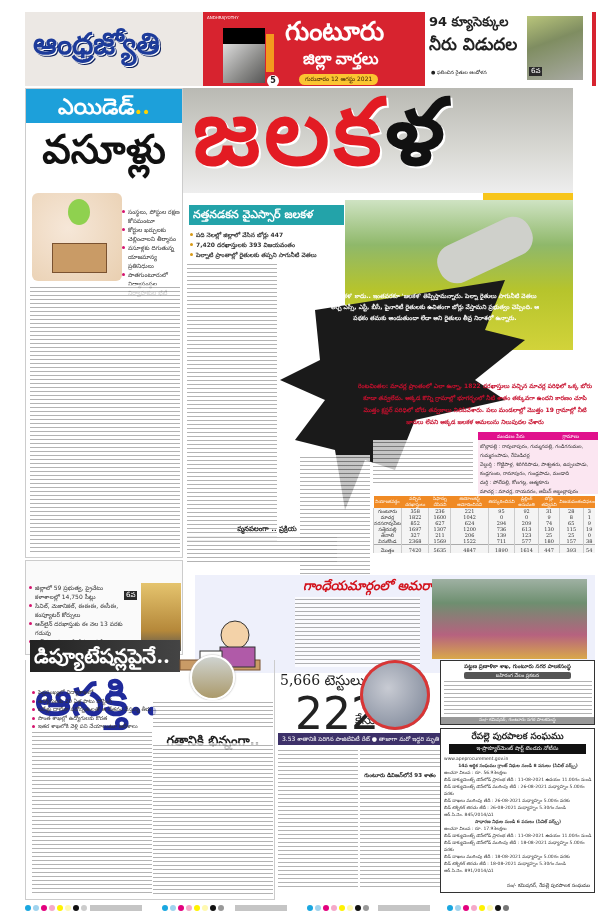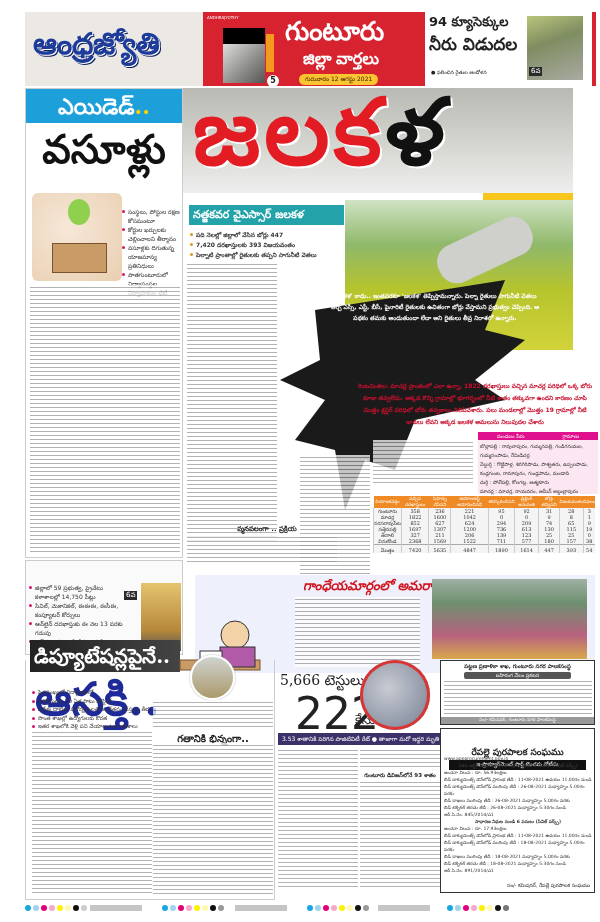--- a/index.html
+++ b/index.html
@@ -12,21 +12,21 @@
 
   
   #mast{left:25px;top:12px;width:178px;height:74px;background:#ece8e4}
   #logo{position:absolute;left:8px;top:14px;font-family:"DejaVu Serif",serif;font-weight:bold;font-size:30px;color:#1d3b9a;text-shadow:1px 1px 0 #fff,2px 2px 0 #0a1e5c}
   #edition{left:203px;top:12px;width:222px;height:74px;background:#d7232f}
   #ed-small{position:absolute;left:4px;top:3px;font-size:4px;color:#fff}
   #ed-img{position:absolute;left:20px;top:16px;width:42px;height:55px;background:linear-gradient(135deg,#ddd,#8a8a88 60%,#555);border-top:16px solid #000}
   #ed-orange{position:absolute;left:63px;top:22px;width:8px;height:38px;background:#f39a1e}
   #ed-num{position:absolute;left:64px;top:63px;width:12px;height:12px;border-radius:50%;background:#fff;font-size:8px;text-align:center;line-height:12px;font-weight:bold}
   #ed-city{position:absolute;left:82px;top:4px;font-size:26px;color:#fff;font-weight:bold;font-family:"DejaVu Serif",serif}
-  #ed-dist{position:absolute;left:100px;top:38px;font-size:16px;color:#fff;font-weight:bold;font-family:Liberation Sans, sans-serif}
+  #ed-dist{position:absolute;left:100px;top:38px;font-size:16px;color:#fff;font-weight:bold;font-family:Liberation Serif, serif}
   #ed-date{position:absolute;left:96px;top:62px;background:#fbc531;border-radius:6px;font-size:6px;padding:1px 6px;color:#3a1a00}
   #teaser{left:425px;top:12px;width:171px;height:74px;background:#fff;border-right:4px solid #d7232f}
   #teaser-h1{position:absolute;left:4px;top:2px;font-size:13px;font-weight:bold}
   #teaser-h2{position:absolute;left:4px;top:22px;font-size:17px;font-weight:bold}
   #teaser-img{position:absolute;left:102px;top:4px;width:56px;height:64px;background:linear-gradient(160deg,#b9c57b,#7f8d61 40%,#a9aaa3)}
   #teaser-sub{position:absolute;left:6px;top:57px;font-size:5px}
   #teaser-pg{position:absolute;left:104px;top:55px;background:#2a2a2a;color:#fff;font-size:7px;padding:0 2px}
 
   
   #aided{left:25px;top:88px;width:158px;height:470px;border:1px solid #ccc}
@@ -87,42 +87,42 @@
   
   #dep{left:25px;top:660px;width:250px;height:240px;border:1px solid #ccc;border-top:none}
   #dep-h{left:30px;top:640px;width:150px;height:32px;background:linear-gradient(90deg,#222,#444);color:#fff;font-size:20px;font-weight:bold;line-height:32px;padding-left:4px;font-family:"DejaVu Serif",serif}
   #dep-h2{left:35px;top:672px;font-size:46px;font-weight:bold;color:#1f2a9a;font-family:"DejaVu Serif",serif}
   #dep-cartoon{left:160px;top:615px;width:110px;height:80px}
   #dep-circle{left:190px;top:655px;width:45px;height:45px;border-radius:50%;background:linear-gradient(#cfd3d0,#ab9a6b);border:2px solid #fff;box-shadow:0 0 2px #999}
   #dep-bul{left:32px;top:688px;width:130px}
   #dep-bul li{font-size:5.5px;line-height:8.5px}
   #dep-body1{left:32px;top:730px;width:120px;height:165px}
   #dep-body2{left:153px;top:700px;width:120px;height:30px}
-  #dep-sub{left:153px;top:733px;width:120px;text-align:center;font-size:10px;font-weight:bold}
+  #dep-sub{left:153px;top:733px;width:120px;text-align:center;font-size:13px;font-weight:bold}
   #dep-body3{left:153px;top:743px;width:120px;height:152px}
 
   
   #cov-num{left:280px;top:672px;font-size:14px;font-family:"DejaVu Serif",serif}
   #cov-big{left:295px;top:688px;font-size:44px;font-family:"DejaVu Sans",sans-serif}
   #cov-kesulu{left:355px;top:712px;font-size:13px;font-family:"DejaVu Serif",serif}
   #virus{left:360px;top:660px;width:70px;height:70px;border-radius:50%;background:radial-gradient(circle at 40% 40%,#c8cbd3,#8b93a3 70%);box-shadow:0 0 0 3px #d93535 inset}
   #cov-bar{left:278px;top:733px;width:162px;height:12px;background:#3d3169;color:#fff;font-size:6px;line-height:12px;padding-left:4px}
   #cov-body1{left:278px;top:748px;width:80px;height:140px}
   #cov-body2{left:360px;top:748px;width:80px;height:20px}
   #cov-sub{left:360px;top:772px;width:80px;font-size:5.5px;font-weight:bold;text-align:center}
   #cov-body3{left:360px;top:780px;width:80px;height:108px}
 
   
   #notice1{left:440px;top:660px;width:155px;height:65px;border:1px solid #333;background:#fff}
   #n1-h{font-size:5.5px;font-weight:bold;text-align:center;margin-top:2px}
   #n1-sub{font-size:5px;background:#555;color:#fff;text-align:center;width:70%;margin:1px auto;border-radius:2px}
   #n1-body{position:absolute;left:3px;top:18px;width:148px;height:38px}
   #n1-foot{position:absolute;left:0;bottom:0;width:100%;height:7px;background:#999;font-size:4.5px;color:#fff;text-align:center}
   #notice2{left:440px;top:728px;width:155px;height:165px;border:1px solid #333;background:#fff}
-  #n2-h{font-size:9px;font-weight:bold;text-align:center;margin-top:18px;font-family:"DejaVu Serif",serif}
+  #n2-h{font-size:9px;font-weight:bold;text-align:center;margin-top:2px;font-family:"DejaVu Serif",serif}
   #n2-sub{font-size:5.5px;background:#111;color:#fff;text-align:center;width:90%;margin:1px auto;padding:1px}
   #n2-body{position:absolute;left:3px;top:26px;width:148px;font-size:4.5px;line-height:7px;color:#333}
   #n2-sign{position:absolute;right:4px;bottom:3px;font-size:5px;text-align:right}
 
   
   .reg{display:flex;gap:2px;position:absolute;top:905px}
   .reg span{width:6px;height:6px;border-radius:50%}
   .greybar{position:absolute;top:905px;height:6px;background:#c5c5c5}
 </style>
 </head>
@@ -175,21 +175,21 @@
   <div id="poly-img"></div>
 </div>
 
 <div id="jala" class="abs">
   <div id="jala-title"><b>జలక</b><span>ళ</span></div>
 </div>
 <div id="jala-bar" class="abs"></div>
 <div id="jala-photo" class="abs">
     <div id="pipe"></div>
   </div>
-<div id="sub-h" class="abs">నత్జకవర వైఎస్సార్ జలకళ</div>
+<div id="sub-h" class="abs">నత్తనడకన వైఎస్సార్ జలకళ</div>
 <ul id="sub-bul" class="abs bul">
   <li>పది నెలల్లో జిల్లాలో వేసిన బోర్లు 447</li>
   <li>7,420 దరఖాస్తులకు 393 విజయవంతం</li>
   <li>పెల్నాటి ప్రాంతాల్లో రైతులకు తప్పని సాగునీటి వెతలు</li>
 </ul>
 <div id="jala-body1" class="abs txtlines"></div>
 <svg id="splash" class="abs" viewBox="0 0 330 250">
   <path d="M40 40 L230 10 L210 60 L250 70 L200 110 L230 130 L140 150 L120 200 L90 190 L70 240 L60 180 L20 170 L50 130 L5 110 L45 90 Z" fill="#1a1a1a"></path>
 </svg>
 <div id="splash-text" class="abs">'జలకళ' కాదు.. ఇంతవరకూ 'జలకళ' తెప్పిస్తామన్నారు. పెల్నా రైతులు సాగునీటి వెతలు తీర్చి ఎస్సీ, ఎస్టీ, బీసీ, పైనారిటీ రైతులకు ఉచితంగా బోర్లు వేస్తామని ప్రభుత్వం చెప్పింది. ఆ పథకం తమకు అందుతుందా లేదా అని రైతులు తీవ్ర నిరాశలో ఉన్నారు.</div>

